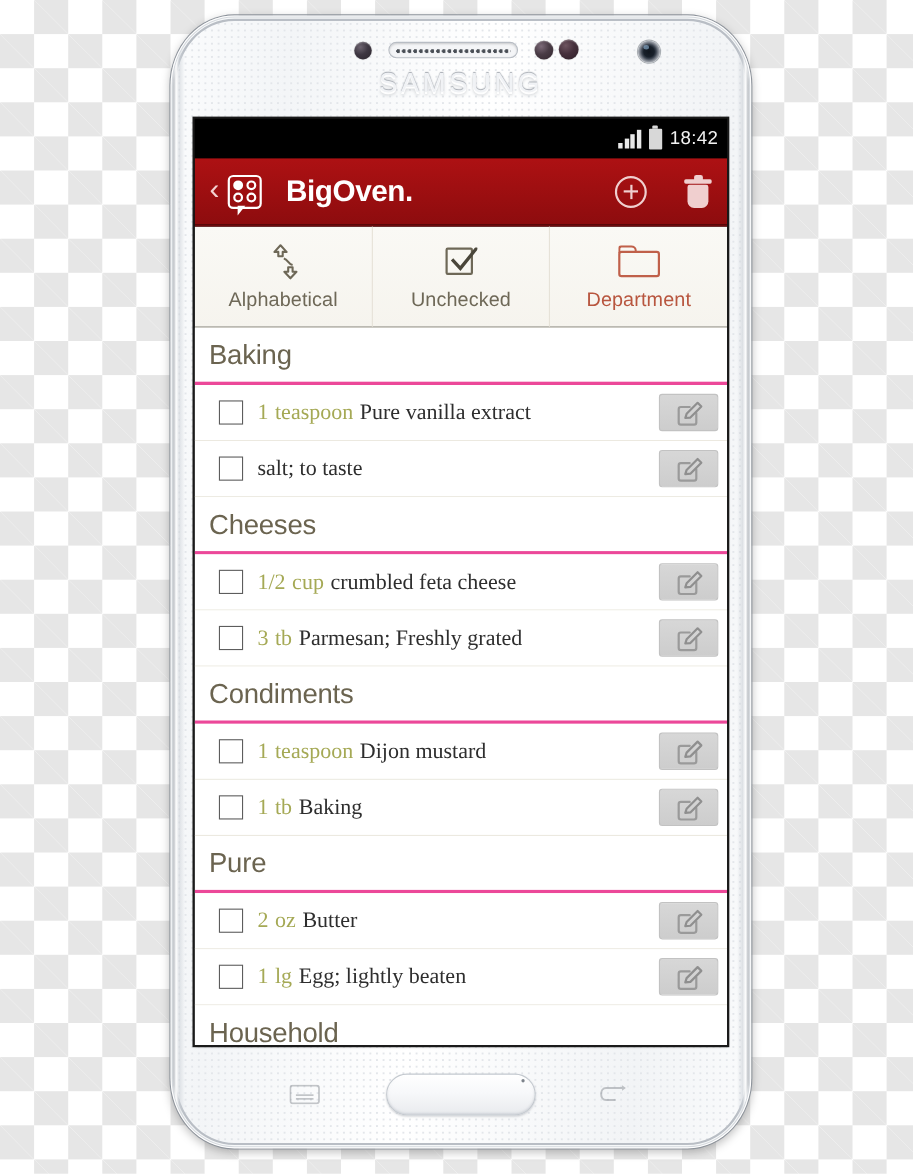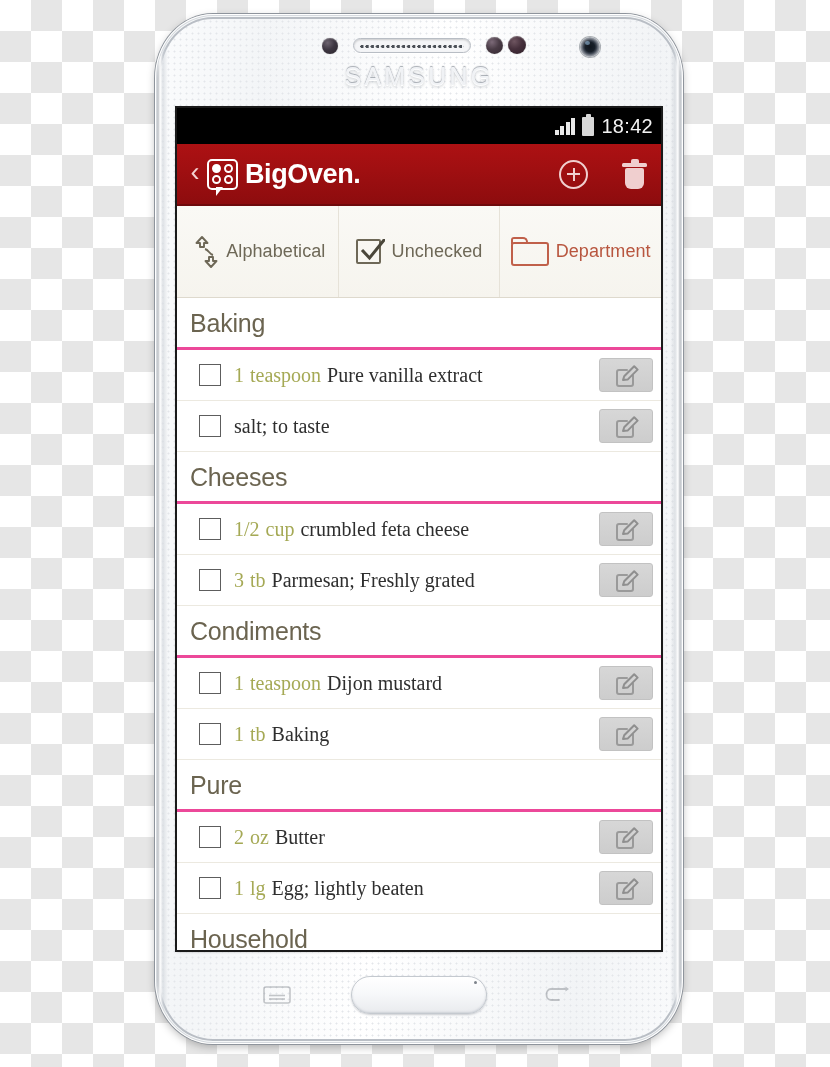--- a/index.html
+++ b/index.html
@@ -162,21 +162,21 @@
   #battery-icon::before {
     content: "";
     position: absolute;
     left: 3.5px; top: -3px;
     width: 5px; height: 3px;
     background: #d8d8d8;
     border-radius: 1px 1px 0 0;
   }
   #clock {
     color: #f2f2f2;
-    font-size: 20px;
+    font-size: 17px;
     letter-spacing: 0.3px;
     line-height: 1;
     padding-bottom: 1px;
   }
 
   
   #app-header {
     height: 62px;
     background: linear-gradient(180deg, #ad1113 0%, #a00f11 42%, #8d0c0e 100%);
     display: flex;
@@ -218,21 +218,21 @@
     left: 7px; bottom: -8px;
     width: 0; height: 0;
     border-left: 7px solid #ffffff;
     border-bottom: 9px solid transparent;
   }
   #app-title {
     color: #ffffff;
     font-size: 27px;
     font-weight: bold;
     letter-spacing: -0.4px;
-    margin-left: 7px;
+    margin-left: 22px;
   }
   #header-actions {
     margin-left: auto;
     display: flex;
     align-items: center;
     gap: 34px;
   }
   #add-icon {
     width: 29px; height: 29px;
     border: 2px solid #f0cfcf;
@@ -268,20 +268,21 @@
   
   #tab-bar {
     height: 92px;
     background: linear-gradient(180deg, #faf9f5 0%, #f6f4ee 100%);
     display: flex;
     border-bottom: 1px solid #ded9cd;
   }
   .tab {
     flex: 1 0 0;
     display: flex;
+    flex-direction: column;
     align-items: center;
     justify-content: center;
     gap: 7px;
     border-right: 1px solid #e6e2d8;
     position: relative;
   }
   .tab:last-child { border-right: none; }
   .tab-label { font-size: 18px; color: #6e6857; letter-spacing: 0.1px; }
   .tab.active .tab-label { color: #b8563f; }
   .tab-icon { height: 34px; display: flex; align-items: center; justify-content: center; }

